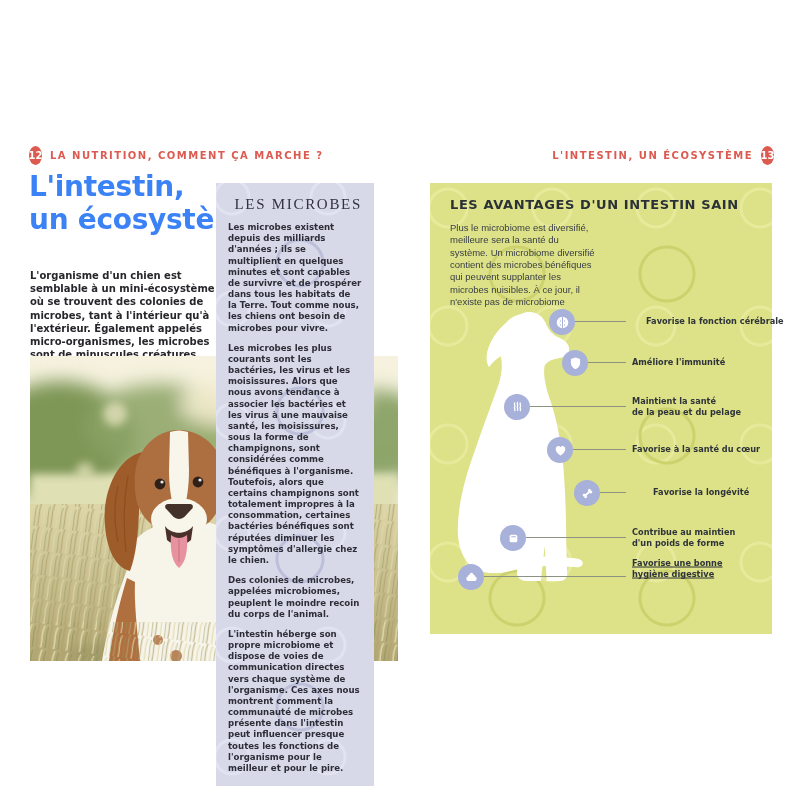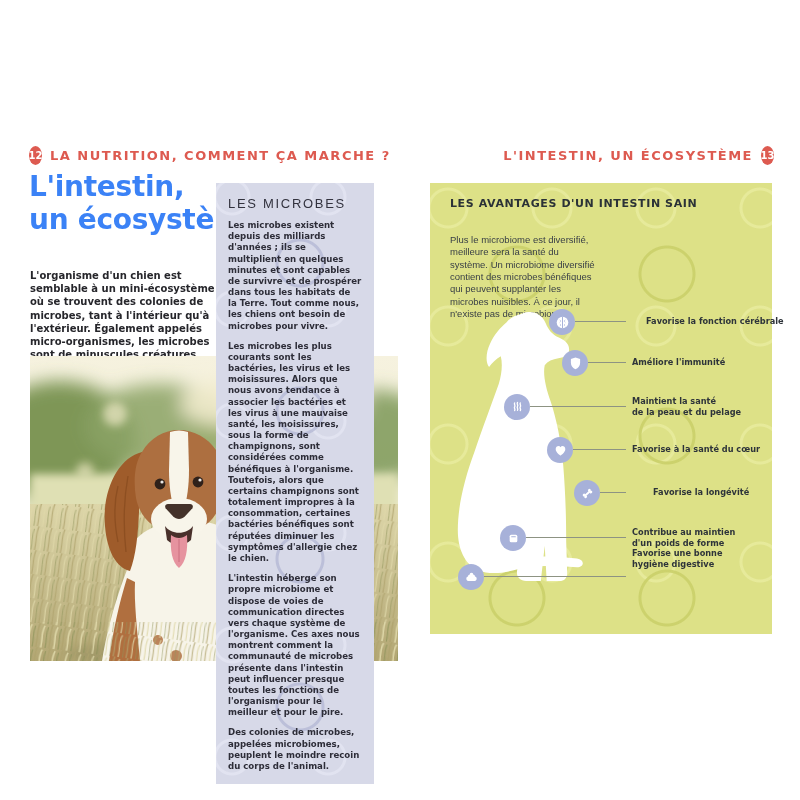--- a/index.html
+++ b/index.html
@@ -13,76 +13,76 @@
   .canvas{position:relative;width:800px;height:800px;background:#ffffff;overflow:hidden;
           font-family:"Liberation Sans",sans-serif;}
 
   
   .runhead{position:absolute;top:146px;display:flex;align-items:center;gap:8px;}
   .runhead.left{left:29px;}
   .runhead.right{right:26px;}
   .pagenum{width:13px;height:19px;border-radius:50%;background:var(--red);color:#fff;
            font-size:10px;font-weight:700;display:flex;align-items:center;justify-content:center;
            font-family:"DejaVu Sans",sans-serif;flex:0 0 auto;}
-  .chapter{font-size:13px;letter-spacing:1.5px;color:var(--red);font-weight:600;
+  .chapter{font-size:10px;letter-spacing:1.5px;color:var(--red);font-weight:600;
            font-family:"DejaVu Sans",sans-serif;}
 
   
   .page-title{position:absolute;left:29px;top:170px;margin:0;white-space:pre-line;
               font-family:"DejaVu Sans",sans-serif;font-size:28px;font-weight:800;
               line-height:1.18;color:#3b82f6;letter-spacing:-0.3px;}
   .intro{position:absolute;left:30px;top:259px;width:196px;
          font-family:"DejaVu Sans",sans-serif;font-size:10px;font-weight:700;
          line-height:1.32;color:var(--ink);}
 
   .photo{position:absolute;left:30px;top:356px;width:368px;height:305px;overflow:hidden;z-index:1;}
 
   .microbes{position:absolute;left:216px;top:183px;width:158px;box-sizing:border-box;
             padding:13px 12px 12px;z-index:2;background-color:var(--lav);
             background-image:
               radial-gradient(circle at 50% 50%, rgba(0,0,0,0) 21px, rgba(183,187,214,.85) 22px, rgba(183,187,214,.85) 24px, rgba(0,0,0,0) 25px),
               radial-gradient(circle at 50% 50%, rgba(0,0,0,0) 15px, rgba(228,230,243,.8) 16px, rgba(228,230,243,.8) 18px, rgba(0,0,0,0) 19px);
             background-size:132px 148px, 96px 112px;
             background-position:18px 6px, 64px 70px;}
-  .microbes h3{margin:0 0 9px;font-family:Liberation Sans, sans-serif;font-size:13px;
-               letter-spacing:1.7px;font-weight:500;color:#33333f;}
+  .microbes h3{margin:0 0 9px;font-family:Liberation Serif, serif;font-size:15px;
+               letter-spacing:1.7px;font-weight:500;color:#33333f;text-align:right;}
   .microbes p{margin:0 0 9px;font-family:"DejaVu Sans",sans-serif;font-size:8.6px;
               font-weight:700;line-height:1.3;color:#2d2d38;}
   .microbes p:last-child{margin-bottom:0;}
 
   
   .benefits{position:absolute;left:430px;top:183px;width:342px;height:451px;box-sizing:border-box;
             padding:14px 20px;z-index:1;background-color:var(--green);
             background-image:
               radial-gradient(circle at 50% 50%, rgba(0,0,0,0) 25px, rgba(202,208,106,.9) 26px, rgba(202,208,106,.9) 28px, rgba(0,0,0,0) 29px),
               radial-gradient(circle at 50% 50%, rgba(0,0,0,0) 17px, rgba(232,235,158,.85) 18px, rgba(232,235,158,.85) 20px, rgba(0,0,0,0) 21px);
             background-size:150px 162px, 104px 118px;
             background-position:12px 10px, 70px 84px;}
-  .benefits h3{margin:0 0 24px;font-family:"DejaVu Sans",sans-serif;font-size:11px;
+  .benefits h3{margin:0 0 10px;font-family:"DejaVu Sans",sans-serif;font-size:13px;
                font-weight:800;letter-spacing:0.6px;color:#2b3237;}
   .cols{display:flex;gap:13px;align-items:center;}
   .col{width:148px;font-size:9.5px;line-height:1.3;color:#3a4046;}
 
   .silhouette{position:absolute;left:20px;top:122px;width:166px;height:298px;z-index:1;}
 
   .b-icon{position:absolute;width:26px;height:26px;border-radius:50%;background:var(--peri);
           display:flex;align-items:center;justify-content:center;z-index:3;}
   .b-line{position:absolute;height:1.2px;background:#8d9383;z-index:2;}
   .b-label{position:absolute;transform:translateY(-50%);z-index:3;white-space:pre;
            font-family:"DejaVu Sans",sans-serif;font-size:8.2px;font-weight:700;
            line-height:1.4;color:#2e343a;}
 
   
   .r1 .b-icon{left:119px;top:126px;} .r1 .b-line{left:145px;top:138px;width:51px;} .r1 .b-label{left:216px;top:139px;}
   .r2 .b-icon{left:132px;top:167px;} .r2 .b-line{left:158px;top:179px;width:38px;} .r2 .b-label{left:202px;top:180px;}
   .r3 .b-icon{left:74px;top:211px;}  .r3 .b-line{left:100px;top:223px;width:96px;} .r3 .b-label{left:202px;top:224px;}
   .r4 .b-icon{left:117px;top:254px;} .r4 .b-line{left:143px;top:266px;width:53px;} .r4 .b-label{left:202px;top:267px;}
   .r5 .b-icon{left:144px;top:297px;} .r5 .b-line{left:170px;top:309px;width:26px;} .r5 .b-label{left:202px;top:310px;padding-left:21px;}
   .r6 .b-icon{left:70px;top:342px;}  .r6 .b-line{left:96px;top:354px;width:100px;} .r6 .b-label{left:202px;top:355px;}
-  .r7 .b-icon{left:28px;top:381px;}  .r7 .b-line{left:54px;top:393px;width:142px;} .r7 .b-label{left:202px;top:376px;}
+  .r7 .b-icon{left:28px;top:381px;}  .r7 .b-line{left:54px;top:393px;width:142px;} .r7 .b-label{left:202px;top:386px;text-decoration:underline;}
 </style>
 </head>
 <body>
 
 <div class="canvas">
 
   <div class="runhead left">
     <span class="pagenum">12</span>
     <span class="chapter">LA NUTRITION, COMMENT ÇA MARCHE ?</span>
   </div>
@@ -163,22 +163,22 @@
         <path d="M149,183 L149,206" stroke="#cf7484" stroke-width="1.4" opacity=".8"></path>
       </g>
       <rect y="266" width="368" height="39" fill="url(#gp)" opacity=".9"></rect>
     </svg>
   </div>
 
   <div class="microbes">
     <h3>LES MICROBES</h3>
     <p>Les microbes existent depuis des milliards d'années ; ils se multiplient en quelques minutes et sont capables de survivre et de prospérer dans tous les habitats de la Terre. Tout comme nous, les chiens ont besoin de microbes pour vivre.</p>
     <p>Les microbes les plus courants sont les bactéries, les virus et les moisissures. Alors que nous avons tendance à associer les bactéries et les virus à une mauvaise santé, les moisissures, sous la forme de champignons, sont considérées comme bénéfiques à l'organisme. Toutefois, alors que certains champignons sont totalement impropres à la consommation, certaines bactéries bénéfiques sont réputées diminuer les symptômes d'allergie chez le chien.</p>
+    <p>Des colonies de microbes, appelées microbiomes, peuplent le moindre recoin du corps de l'animal.</p>
     <p>L'intestin héberge son propre microbiome et dispose de voies de communication directes vers chaque système de l'organisme. Ces axes nous montrent comment la communauté de microbes présente dans l'intestin peut influencer presque toutes les fonctions de l'organisme pour le meilleur et pour le pire.</p>
-    <p>Des colonies de microbes, appelées microbiomes, peuplent le moindre recoin du corps de l'animal.</p>
   </div>
 
   <div class="benefits">
     <h3>LES AVANTAGES D'UN INTESTIN SAIN</h3>
     <div class="cols">
       <div class="col">Plus le microbiome est diversifié, meilleure sera la santé du système. Un microbiome diversifié contient des microbes bénéfiques qui peuvent supplanter les microbes nuisibles. À ce jour, il n'existe pas de microbiome</div>
     </div>
 
     <svg class="silhouette" viewBox="0 0 170 300">
       <path d="M74,6 C84,2 94,6 98,16 C101,23 104,27 112,31 C119,34 122,38 122,43 C122,48 118,51 111,52 C105,53 100,55 97,59 C95,68 98,82 103,96 C109,114 114,138 116,162 C118,187 119,212 119,240 L120,272 C120,277 117,280 112,280 L99,280 L97,244 L93,280 L78,280 C71,280 67,275 69,268 C56,272 40,274 29,269 C15,263 8,247 8,228 C8,203 15,175 25,148 C33,124 43,98 50,78 C53,68 54,58 52,50 C47,53 43,57 40,61 C36,56 37,45 41,37 C45,28 52,20 58,15 C63,9 68,8 74,6 Z" fill="#ffffff"></path>

